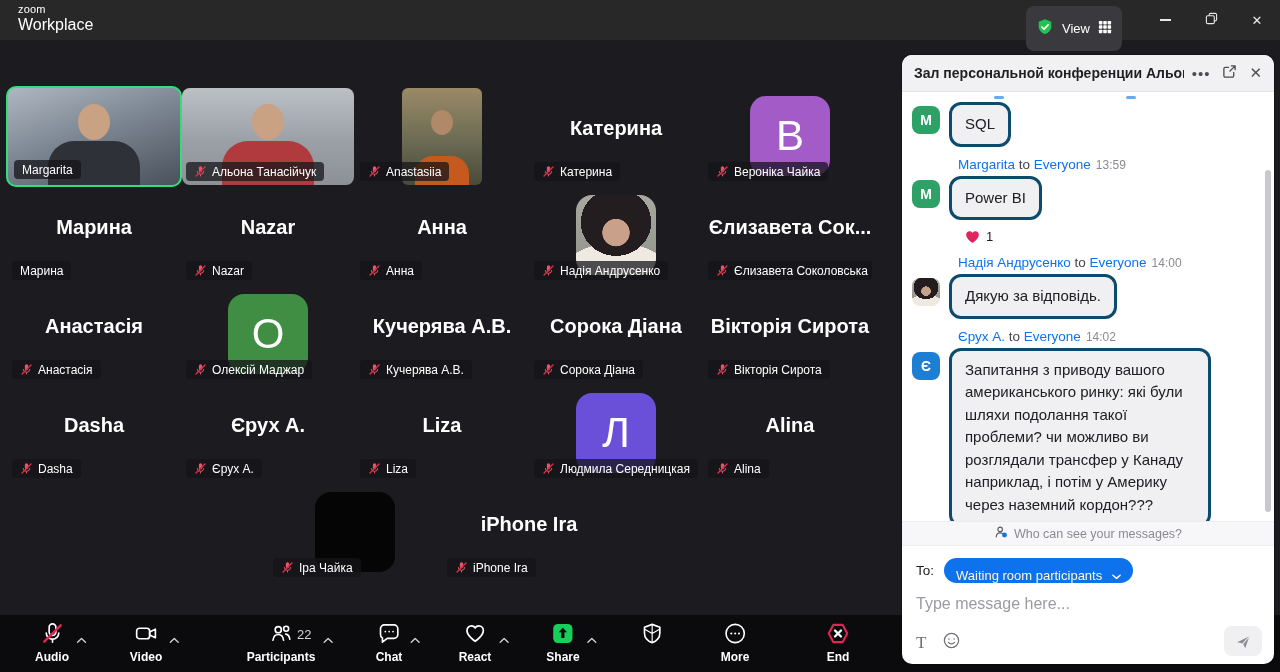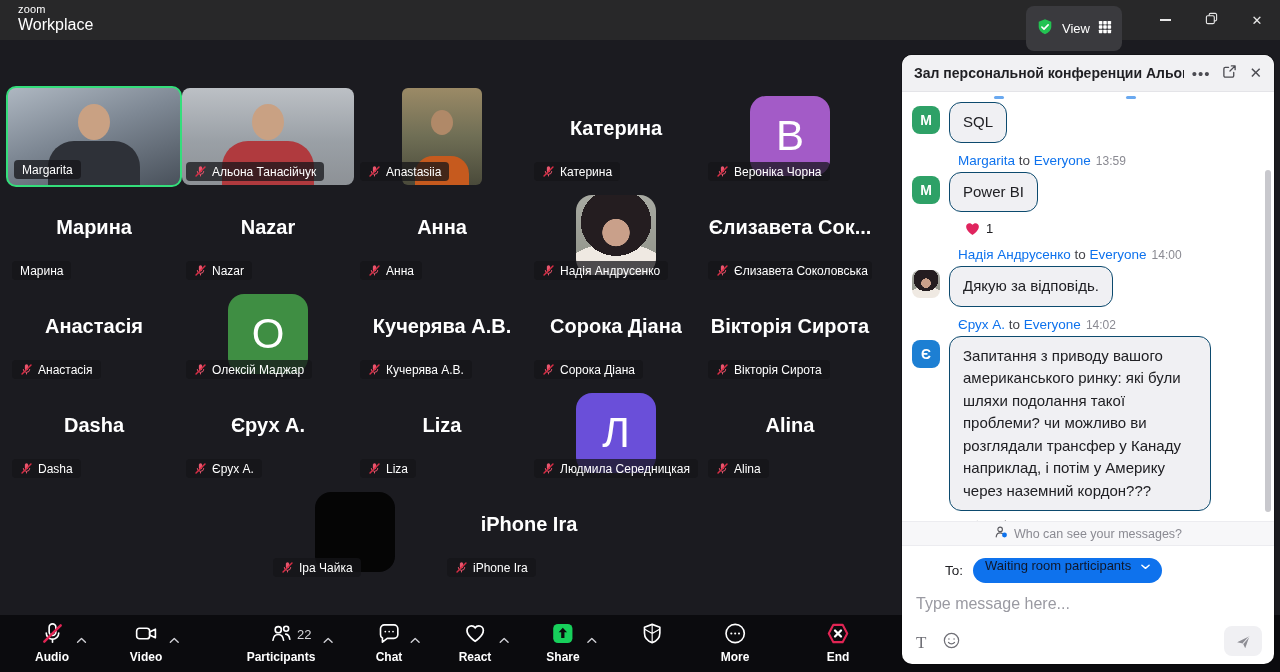--- a/index.html
+++ b/index.html
@@ -87,33 +87,33 @@
   .cut-msg i { position:absolute; top:0; height:3px; width:10px; background:#6aa9f0; border-radius:2px; }
   .cut-msg i:nth-child(1){ left:36px; } .cut-msg i:nth-child(2){ left:168px; }
   .msg { margin-bottom:10px; }
   .msg-head { margin-left:46px; font-size:13.5px; margin-bottom:4px; margin-top:2px; }
   .msg-head .sender, .msg-head .recipient { color:#0E72ED; }
   .msg-head .particle { color:#44444a; }
   .msg-head .time { color:#8a8a92; font-size:12px; margin-left:5px; }
   .msg-body { display:flex; align-items:flex-start; }
   .chat-avatar { width:28px; height:28px; border-radius:8px; flex:0 0 auto; display:flex; align-items:center;
     justify-content:center; color:#fff; font-size:14px; font-weight:700; margin-top:4px; }
-  .bubble { margin-left:9px; background:#f0f0f3; border:1px solid #0c4a6e; border-radius:12px;
+  .bubble { margin-left:9px; background:#f0f0f3; border:3px solid #0c4a6e; border-radius:12px;
     padding:8px 13px; font-size:15px; color:#202024; line-height:1.5; max-width:262px; }
   .reaction { display:flex; align-items:center; gap:5px; margin:8px 0 2px 52px; font-size:13px; color:#202024; }
   .msg-actions { display:flex; align-items:center; gap:12px; margin:8px 0 0 52px; color:#6f6f76; }
   .chat-scrollbar { position:absolute; right:3px; top:78px; width:6px; height:342px; border-radius:3px; background:#c8c8cd; }
 
   .who-bar { flex:0 0 auto; height:24px; background:#f7f7f9; border-top:1px solid #ececf0;
     display:flex; align-items:center; justify-content:center; gap:6px; font-size:12.5px; color:#8a8a92; }
   .compose { flex:0 0 auto; height:119px; border-top:1px solid #ececf0; position:relative; padding:12px 14px 0 14px; }
-  .to-row { display:flex; align-items:center; gap:10px;margin-left:29px; }
+  .to-row { display:flex; align-items:center; gap:10px; }
   .to-lbl { font-size:13.5px; color:#202024; }
-  .to-pill { height:25px; background:#0E72ED; color:#0f172a; font-size:13px; border-radius:14px;
-    display:flex; align-items:flex-start; gap:10px; padding:0 12px; }
+  .to-pill { height:25px; background:#0E72ED; color:#fef9c3; font-size:13px; border-radius:14px;
+    display:flex; align-items:flex-end; gap:10px; padding:0 12px; }
   .msg-input { display:block; width:340px; border:none; outline:none; font-size:16px; color:#202024;
     margin-top:12px; font-family:"Liberation Sans",sans-serif; }
   .msg-input::placeholder { color:#9a9aa2; }
   .compose-icons { position:absolute; left:14px; bottom:10px; display:flex; align-items:center; gap:16px; }
   .t-icon { font-family:"Liberation Serif",serif; font-size:17px; color:#6f6f76; }
   .send-btn { position:absolute; right:12px; bottom:8px; width:38px; height:30px; border-radius:8px;
     background:#f0f0f3; display:flex; align-items:center; justify-content:center; }
 </style>
 </head>
 <body>
@@ -212,21 +212,21 @@
           <div class="avatar-square" style="background: rgb(163, 91, 199);">
             <span>В</span>
           </div>
           <div class="tile-label">
             <svg viewBox="0 0 16 16" width="13" height="13">
               <rect x="6" y="1.5" width="4" height="7.5" rx="2" fill="#e8566e"></rect>
               <path d="M4 7.5a4 4 0 0 0 8 0" fill="none" stroke="#e8566e" stroke-width="1.2"></path>
               <line x1="8" y1="11.5" x2="8" y2="14" stroke="#e8566e" stroke-width="1.2"></line>
               <line x1="2.5" y1="13.5" x2="13.5" y2="2.5" stroke="#d92d45" stroke-width="1.8" stroke-linecap="round"></line>
             </svg>
-            <span>Вероніка Чорна</span>
+            <span>Вероніка Чайка</span>
           </div>
         </div>
       </div>
       <div class="grid-row">
         <div class="tile">
           <div class="big-name">Марина</div>
           <div class="tile-label">
             <span>Марина</span>
           </div>
         </div>

